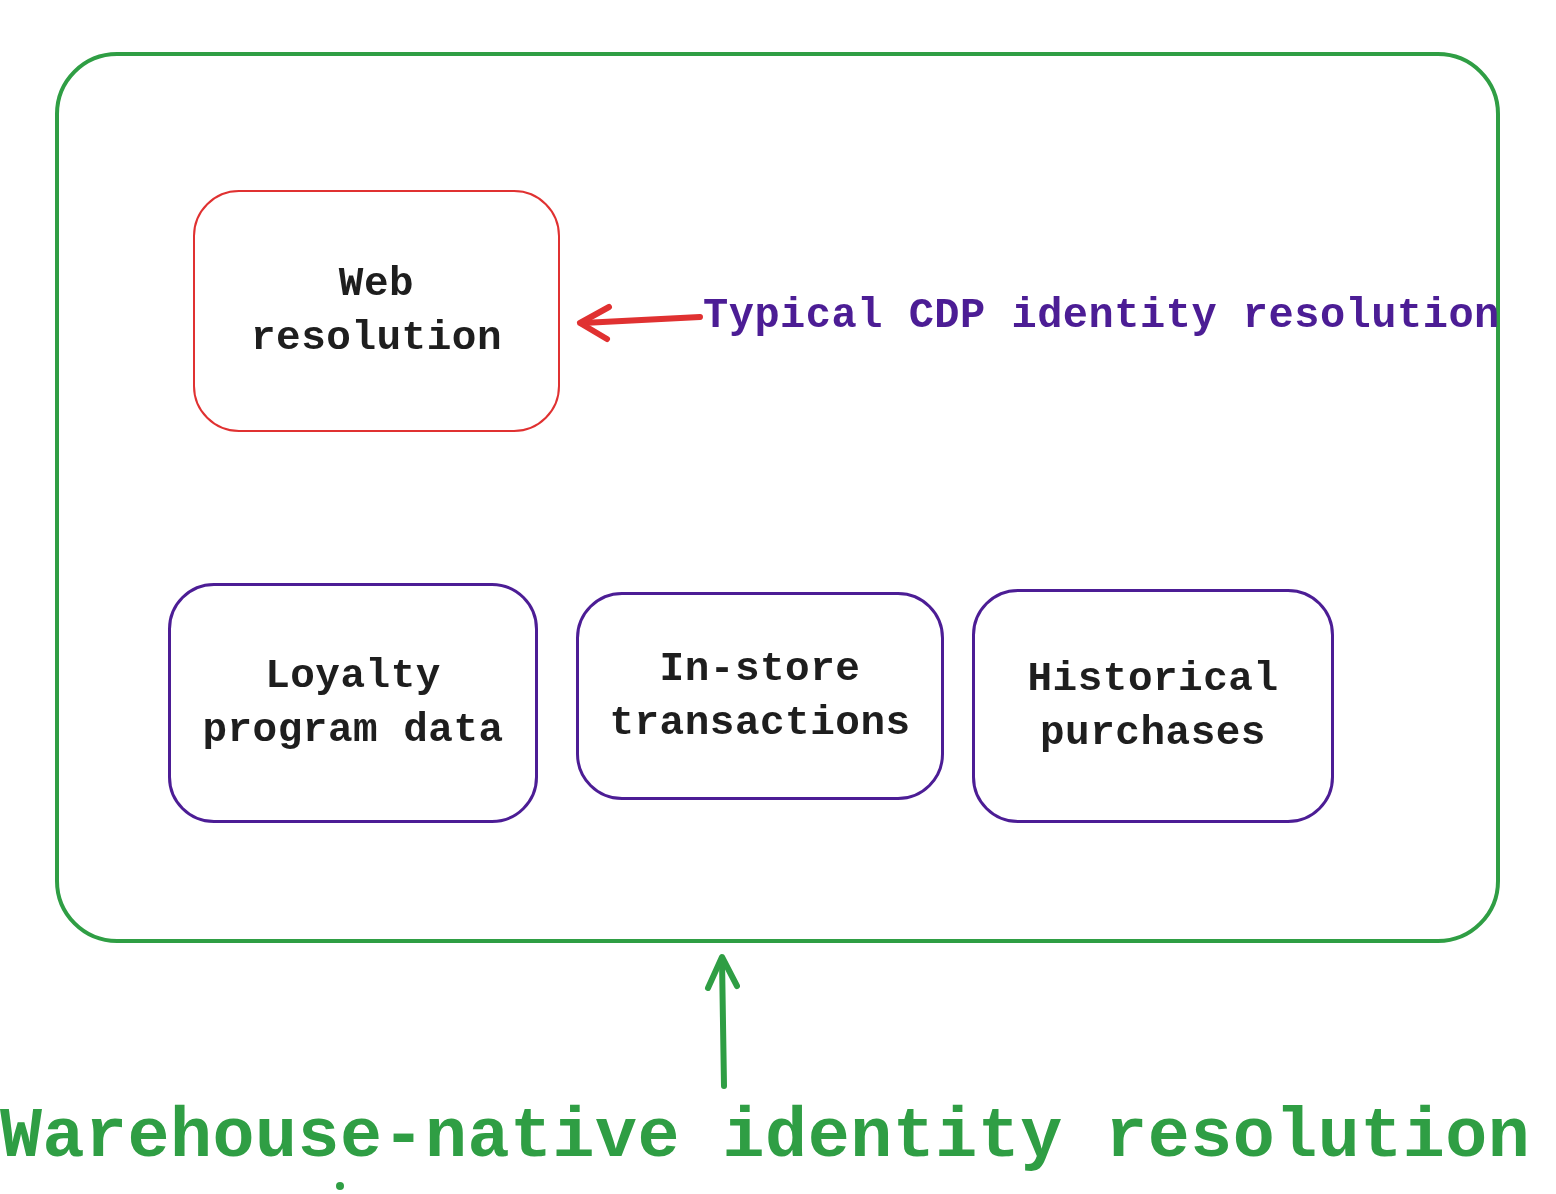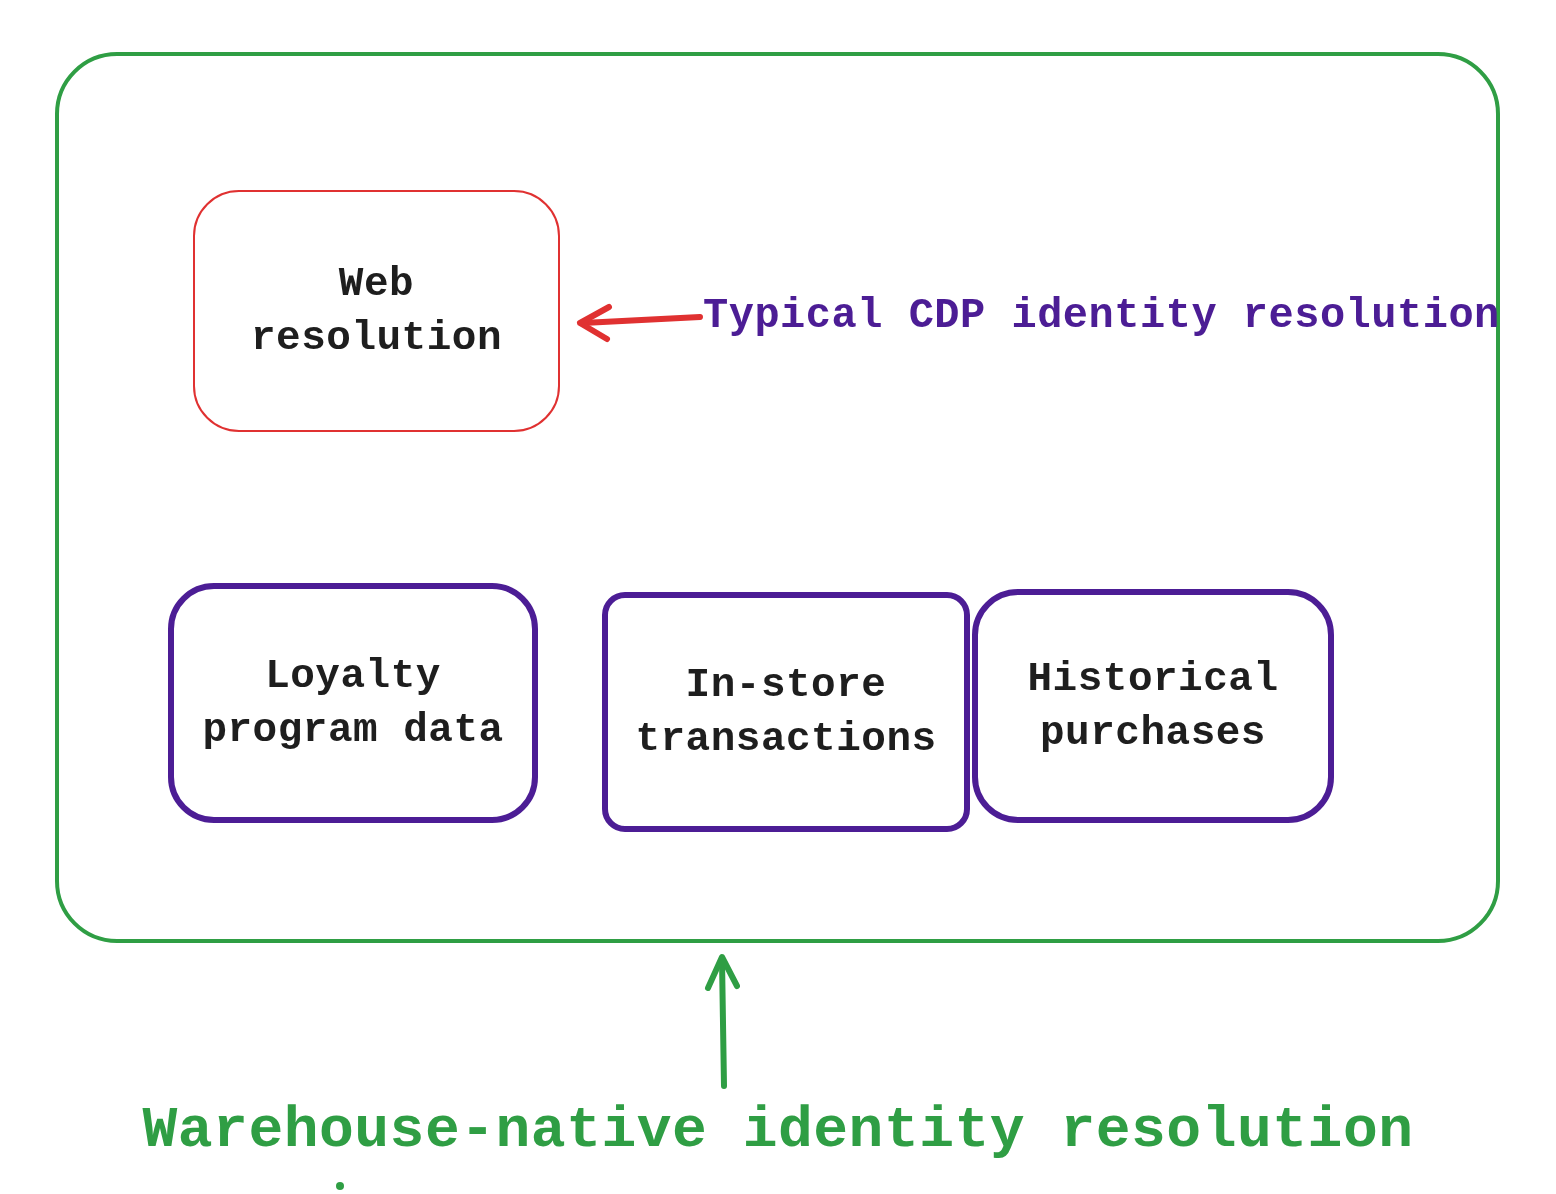--- a/index.html
+++ b/index.html
@@ -48,44 +48,44 @@
     color: #1e1e1e;
   }
   .node .label span { display: block; }
   .node-red {
     left: 193px;
     top: 190px;
     width: 367px;
     height: 242px;
     border: 2.5px solid #e03131;
   }
-  .node-black { border: 6px solid #4c1d95; }
+  .node-black { border: 3px solid #4c1d95; }
   .node-loyalty   { left: 168px; top: 583px; width: 370px; height: 240px; }
-  .node-instore   { left: 602px; top: 592px; width: 368px; height: 240px; border-radius: 23px; }
+  .node-instore   { left: 576px; top: 592px; width: 368px; height: 208px; }
   .node-historic  { left: 972px; top: 589px; width: 362px; height: 234px; }
 
   
   .annotation-red {
     position: absolute;
     left: 703px;
     top: 292px;
     width: 800px;
     font-size: 42px;
     font-weight: 600;
     letter-spacing: 0.5px;
     color: #4c1d95;
     white-space: nowrap;
   }
   .annotation-green {
     position: absolute;
     left: 0;
     top: 1098px;
     width: 1556px;
-    text-align: center;
-    font-size: 58px;
+    text-align: left;
+    font-size: 70px;
     font-weight: 600;
     letter-spacing: 0.5px;
     color: #2f9e44;
     white-space: nowrap;
   }
   .arrow-svg {
     position: absolute;
     overflow: visible;
   }
   .red-arrow   { left: 565px; top: 295px; }

